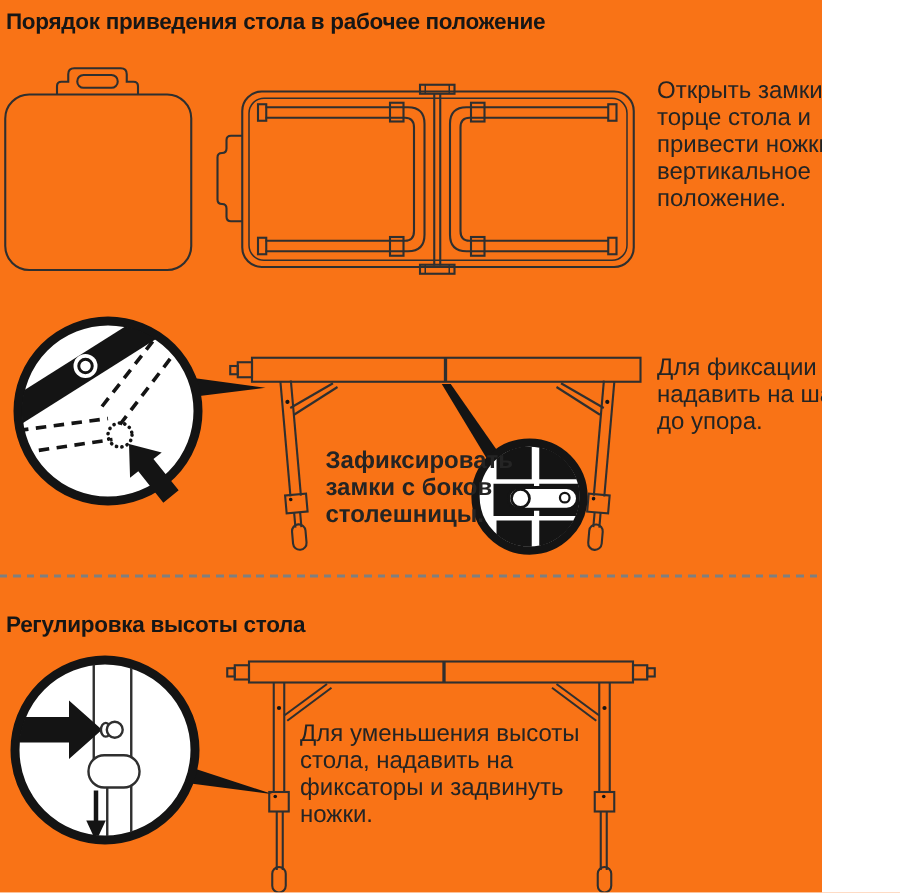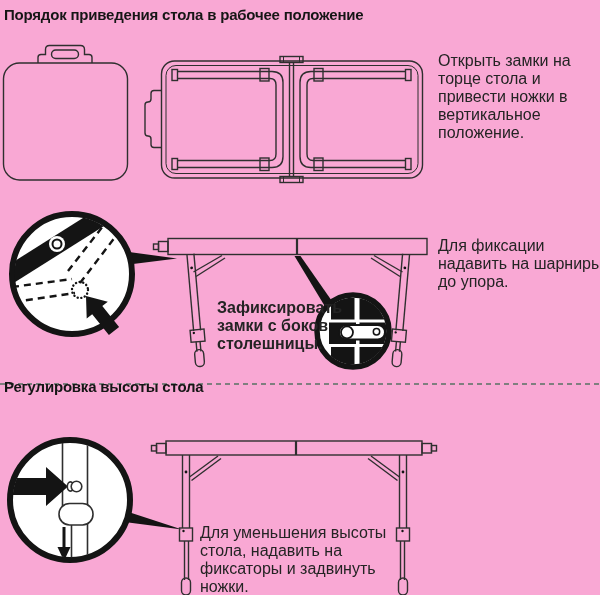--- a/index.html
+++ b/index.html
@@ -1,32 +1,32 @@
 <!DOCTYPE html>
 <html><head>
 <meta charset="utf-8">
 <style>
   html,body{margin:0;padding:0;background:#fff;}
   .page{
     position:relative;
-    width:600px;height:595px;
-    background:#f9a8d4;
+    width:548px;height:595px;
+    background:#f97316;
     font-family:"Liberation Sans","DejaVu Sans",sans-serif;
     color:#1f1f1f;
     overflow:hidden;
   }
   .art{position:absolute;left:0;top:0;}
   .h{position:absolute;margin:0;font-weight:bold;font-size:15px;letter-spacing:-0.2px;color:#161616;}
   .h1{left:4px;top:6px;}
-  .h2{left:4px;top:378px;}
+  .h2{left:4px;top:408px;}
   .txt{position:absolute;font-size:16px;line-height:18px;color:#242424;}
   .txt-open-locks{left:438px;top:52px;width:158px;}
   .txt-fix-hinges{left:438px;top:237px;width:168px;}
   .txt-lock-sides{left:217px;top:299px;width:112px;font-weight:bold;}
-  .txt-reduce-height{left:200px;top:524px;width:198px;}
+  .txt-reduce-height{left:200px;top:481px;width:198px;}
   .divider{
     position:absolute;left:0;top:383px;width:600px;height:2px;
     background:repeating-linear-gradient(90deg,#7f7f7f 0 5px,transparent 5px 9px);
   }
 </style>
 </head>
 <body>
 
 <div class="page">
 

